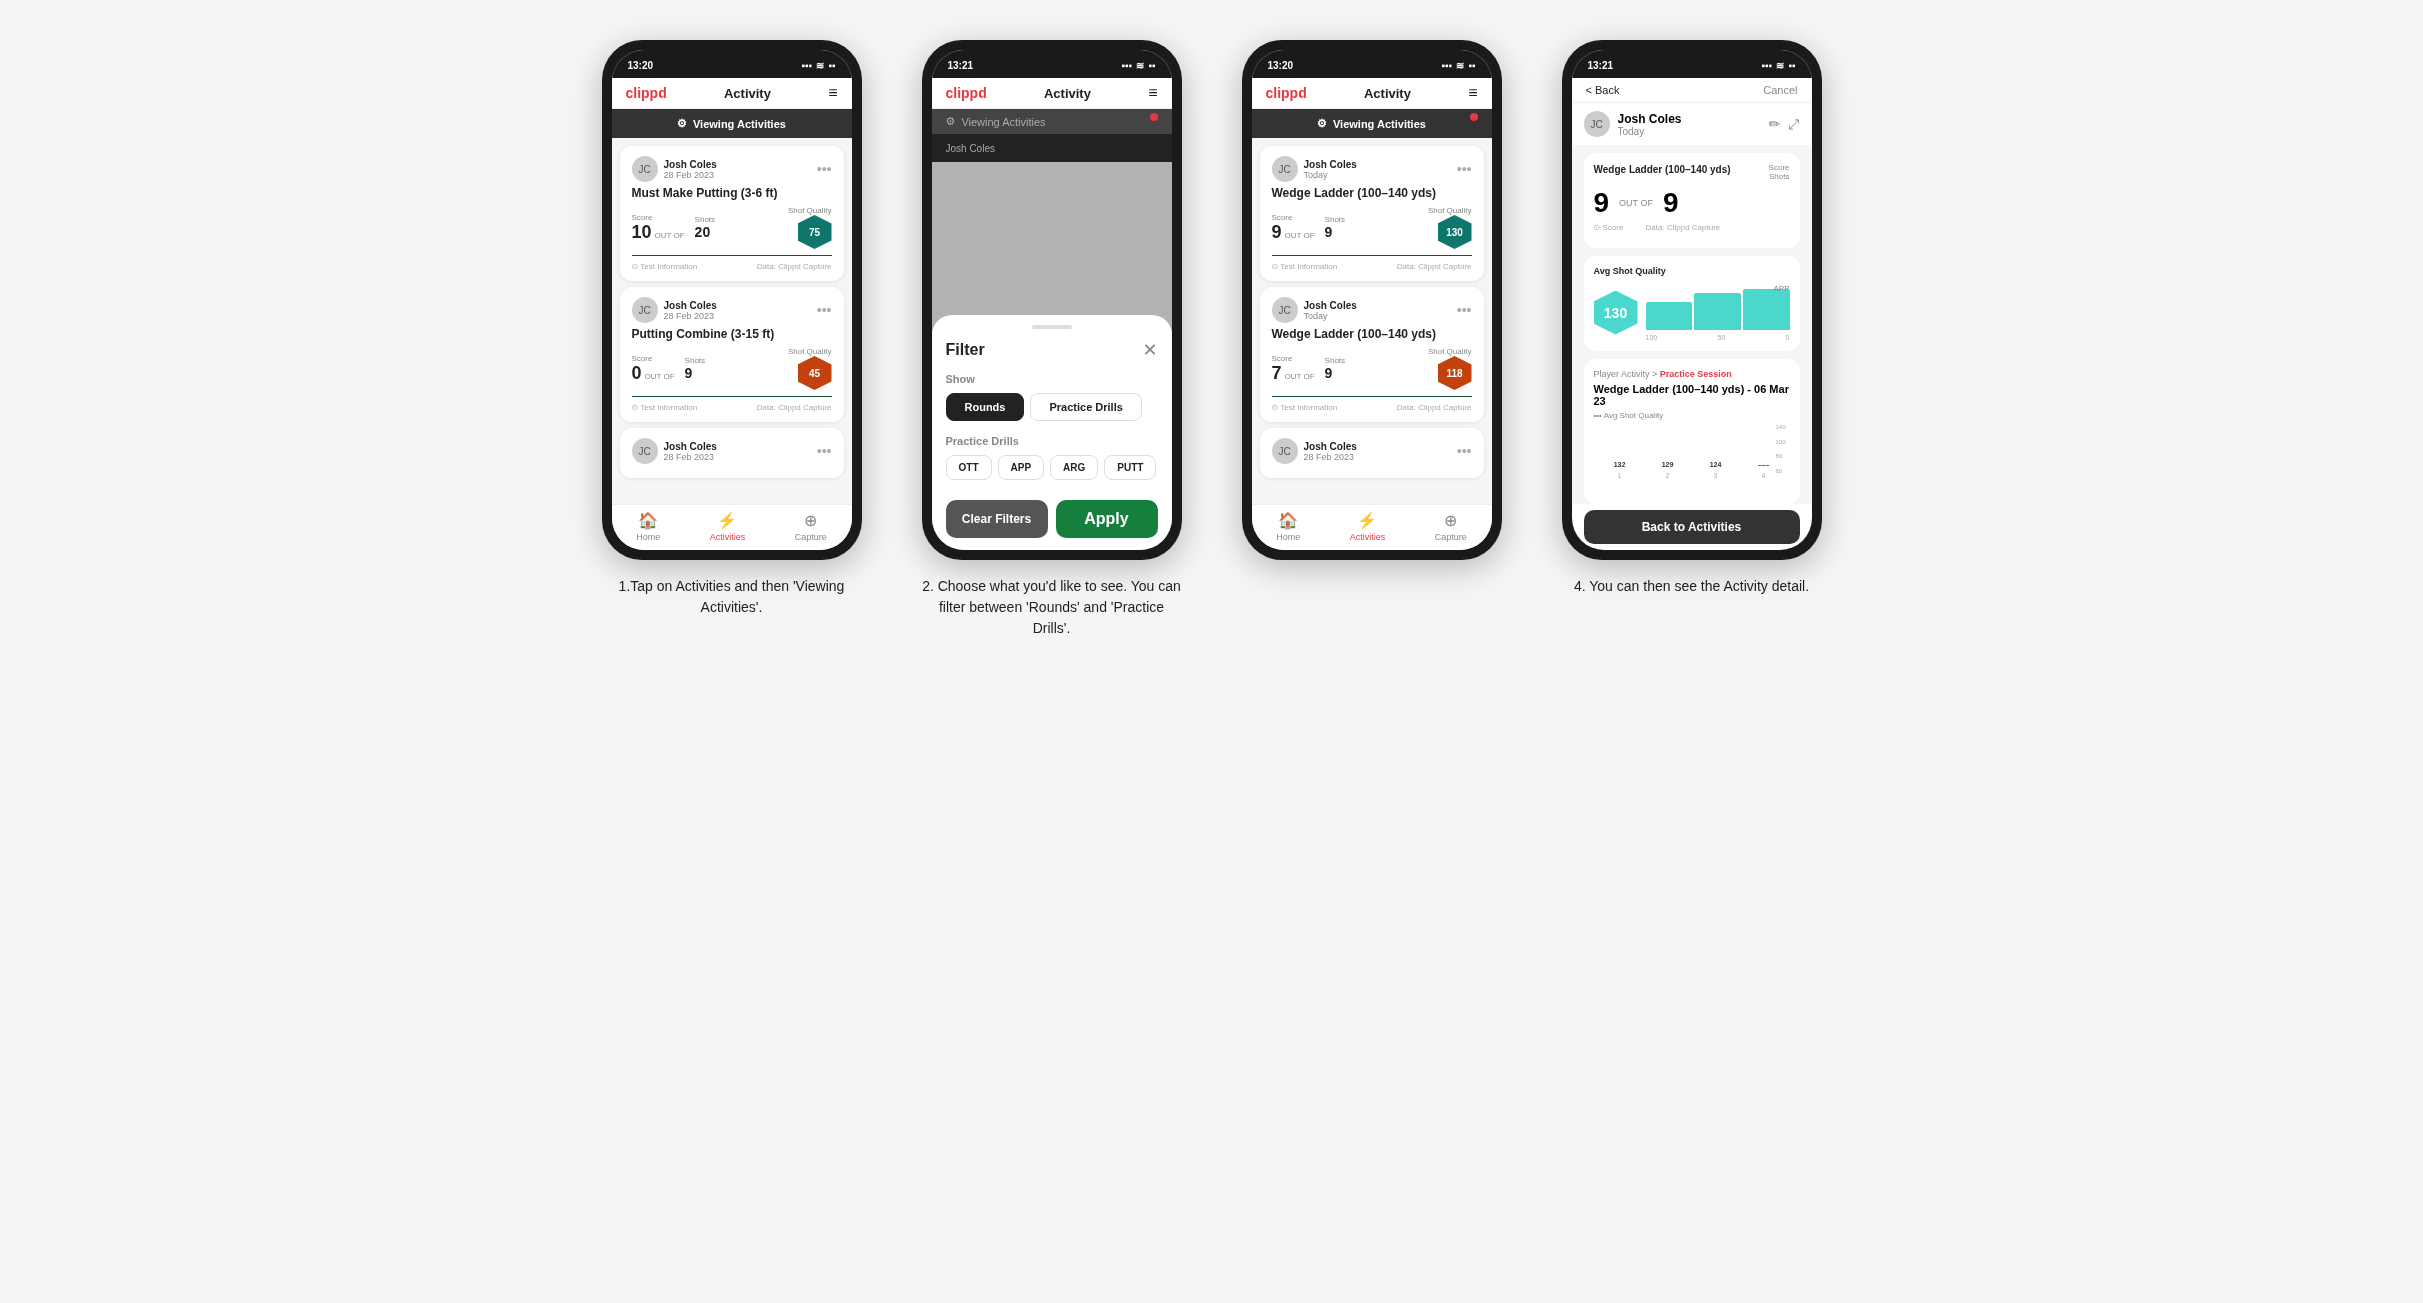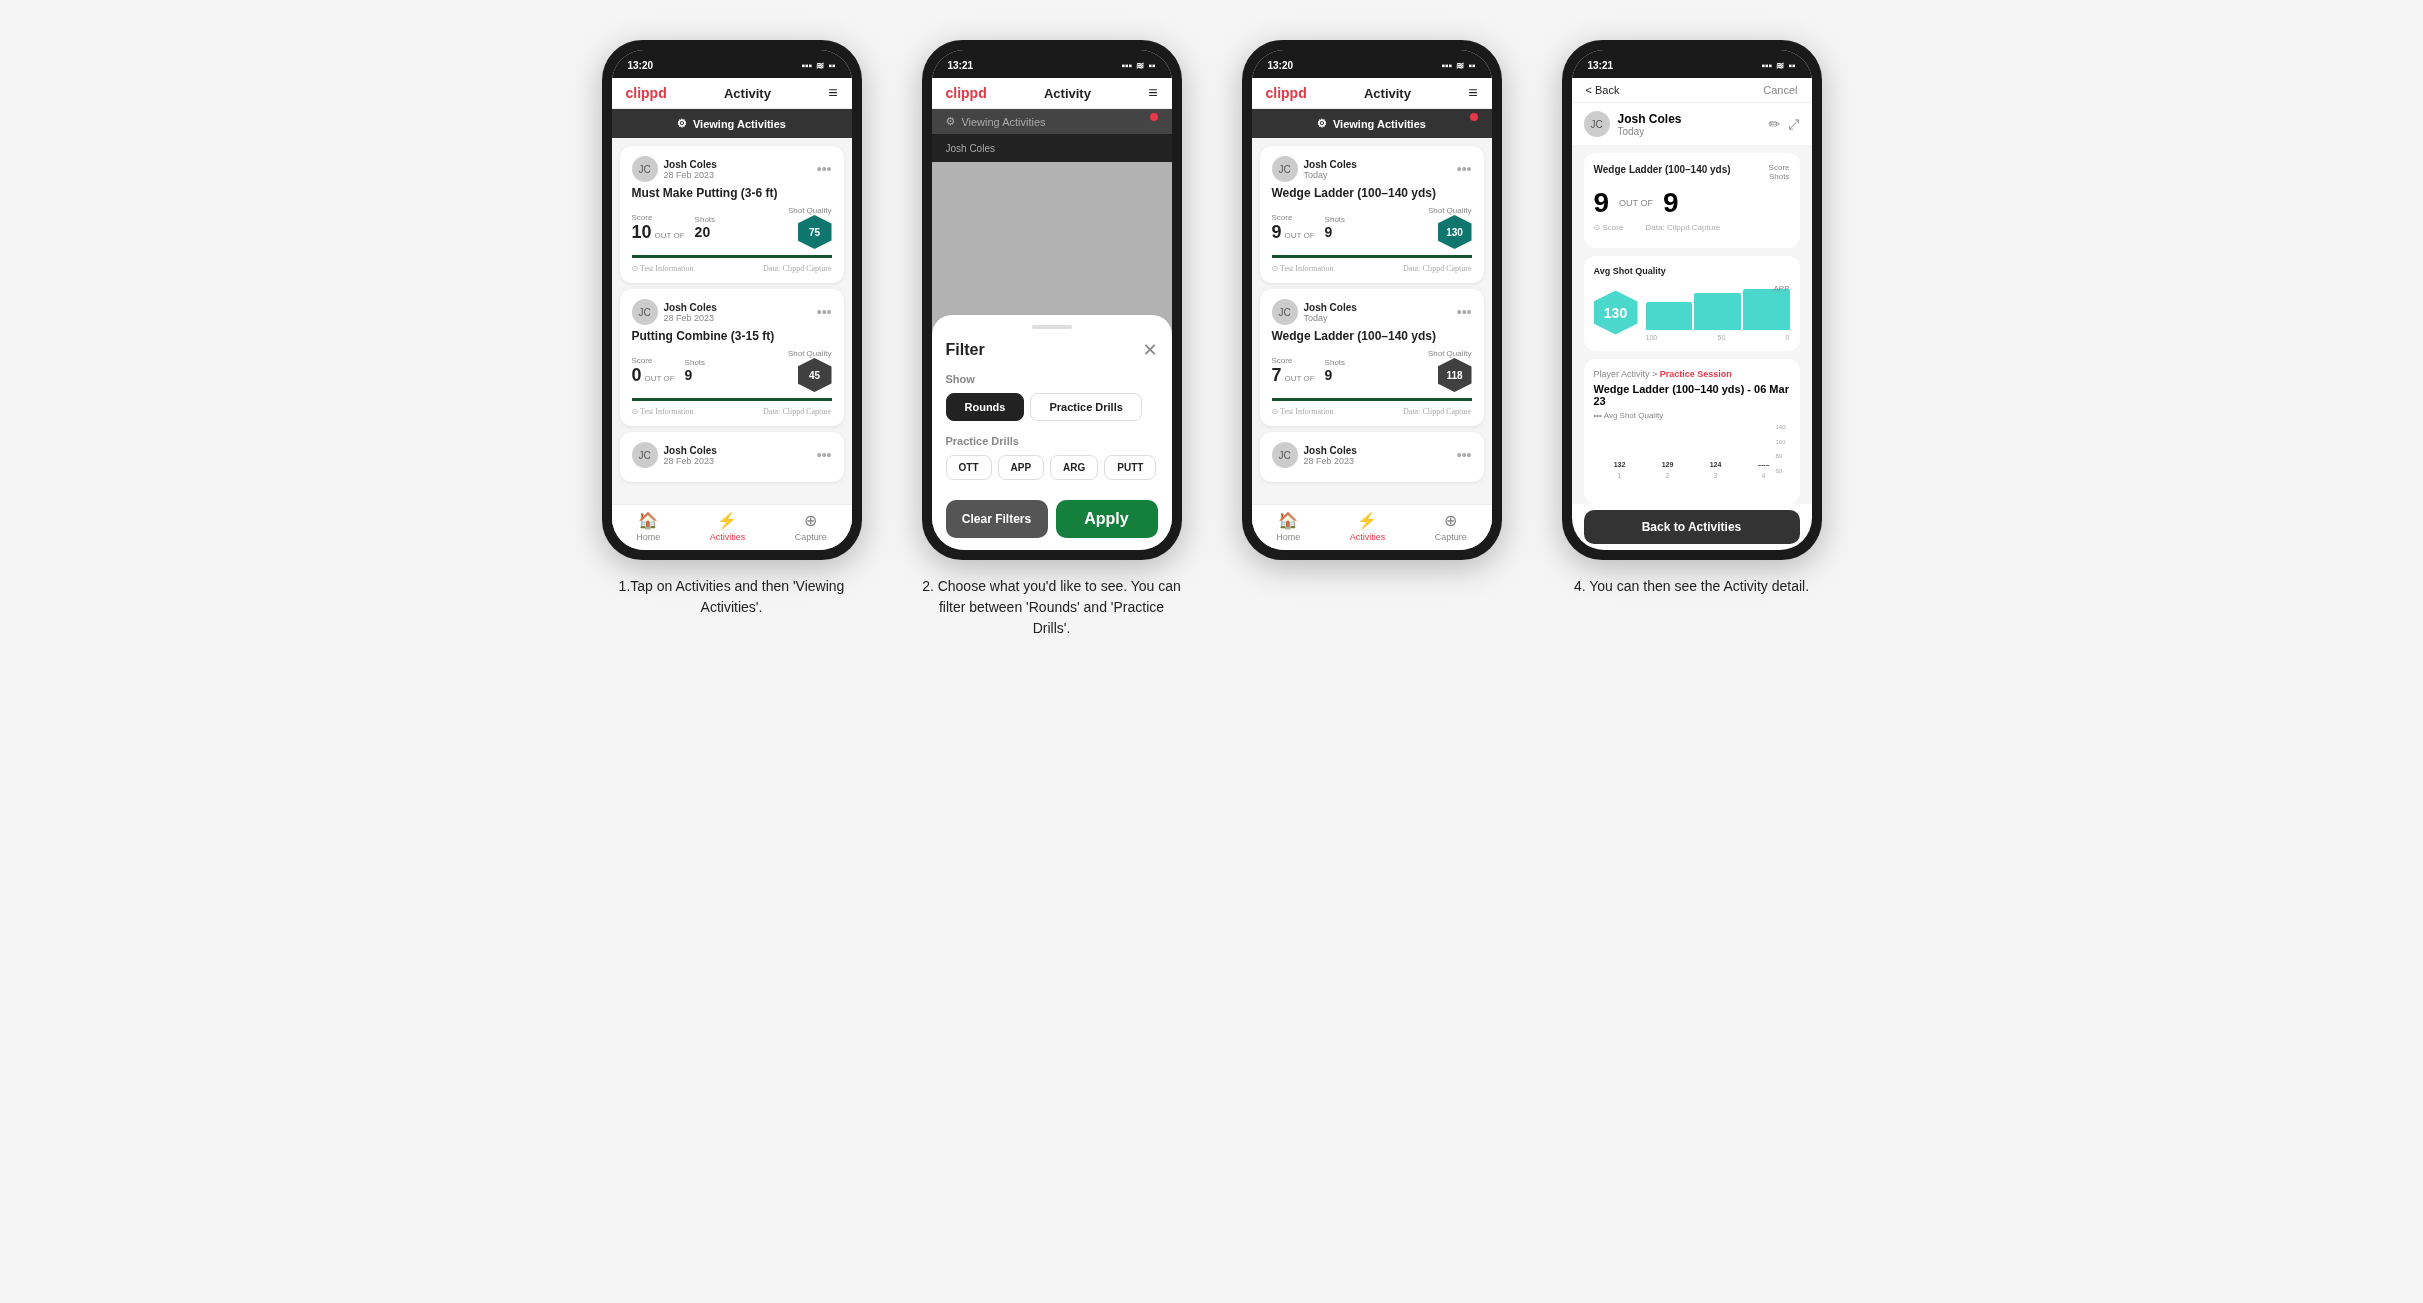--- a/index.html
+++ b/index.html
@@ -173,30 +173,29 @@
       clip-path: polygon(50% 0%, 100% 25%, 100% 75%, 50% 100%, 0% 75%, 0% 25%);
       display: flex;
       align-items: center;
       justify-content: center;
       font-size: 10px;
       font-weight: 800;
       color: #fff;
       margin-left: auto;
     }
     .hexagon-badge.dark {
-      background: #404040;
+      background: #c2410c;
       color: #fff;
     }
     .card-footer {
       display: flex;
       justify-content: space-between;
       margin-top: 6px;
       padding-top: 6px;
-      border-top: 3px solid #14532d;
-      font-family: Liberation Serif, serif;
+      border-top: 1px solid #14532d;
     }
     .card-footer-text { font-size: 8px; color: #aaa; }
     .bottom-nav {
       background: #fff;
       border-top: 1px solid #eee;
       display: flex;
       justify-content: space-around;
       padding: 6px 0 8px;
     }
     .bottom-nav-item {

